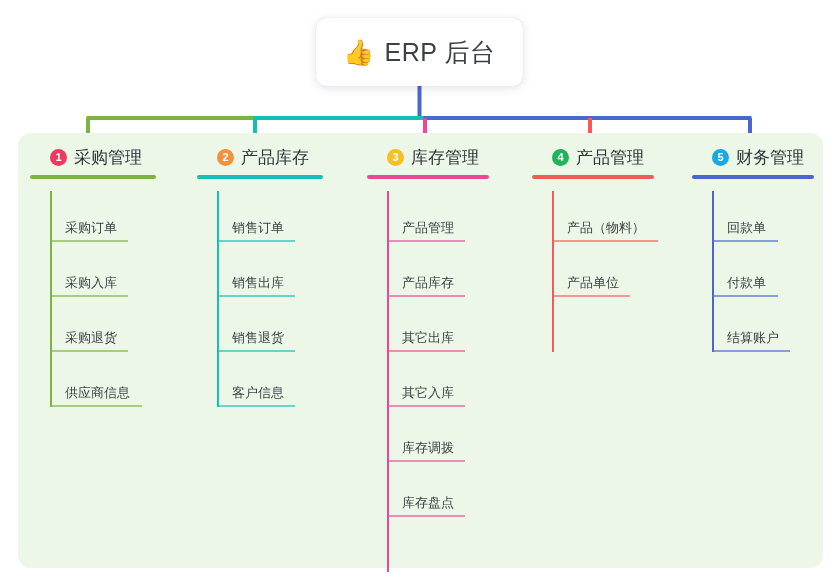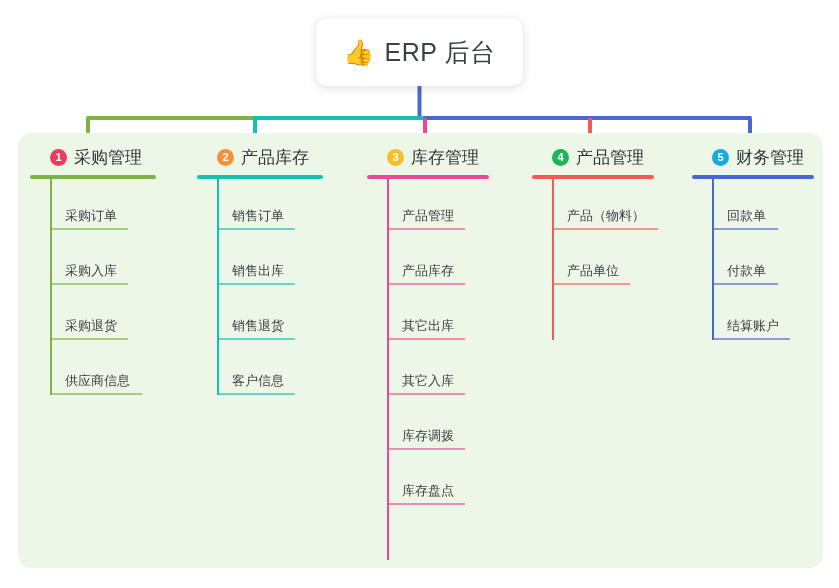--- a/index.html
+++ b/index.html
@@ -49,21 +49,21 @@
   }
   .badge{
     width:17px;height:17px;border-radius:50%;
     color:#ffffff;font-size:11px;line-height:17px;
     text-align:center;font-weight:bold;
     flex:0 0 auto;
   }
   .head-label{font-size:17px;color:#2f3337;white-space:nowrap;}
   .head-rule{height:4px;border-radius:2px;margin-top:6px;}
 
-  .items{position:relative;margin-top:0;}
+  .items{position:relative;margin-top:12px;}
   .spine{position:absolute;left:20px;top:0;width:2px;}
   .item{
     position:relative;
     height:55px;
   }
   .item-label{
     position:absolute;left:35px;bottom:9px;
     font-size:13px;color:#3b3f44;white-space:nowrap;
   }
   .item-rule{

